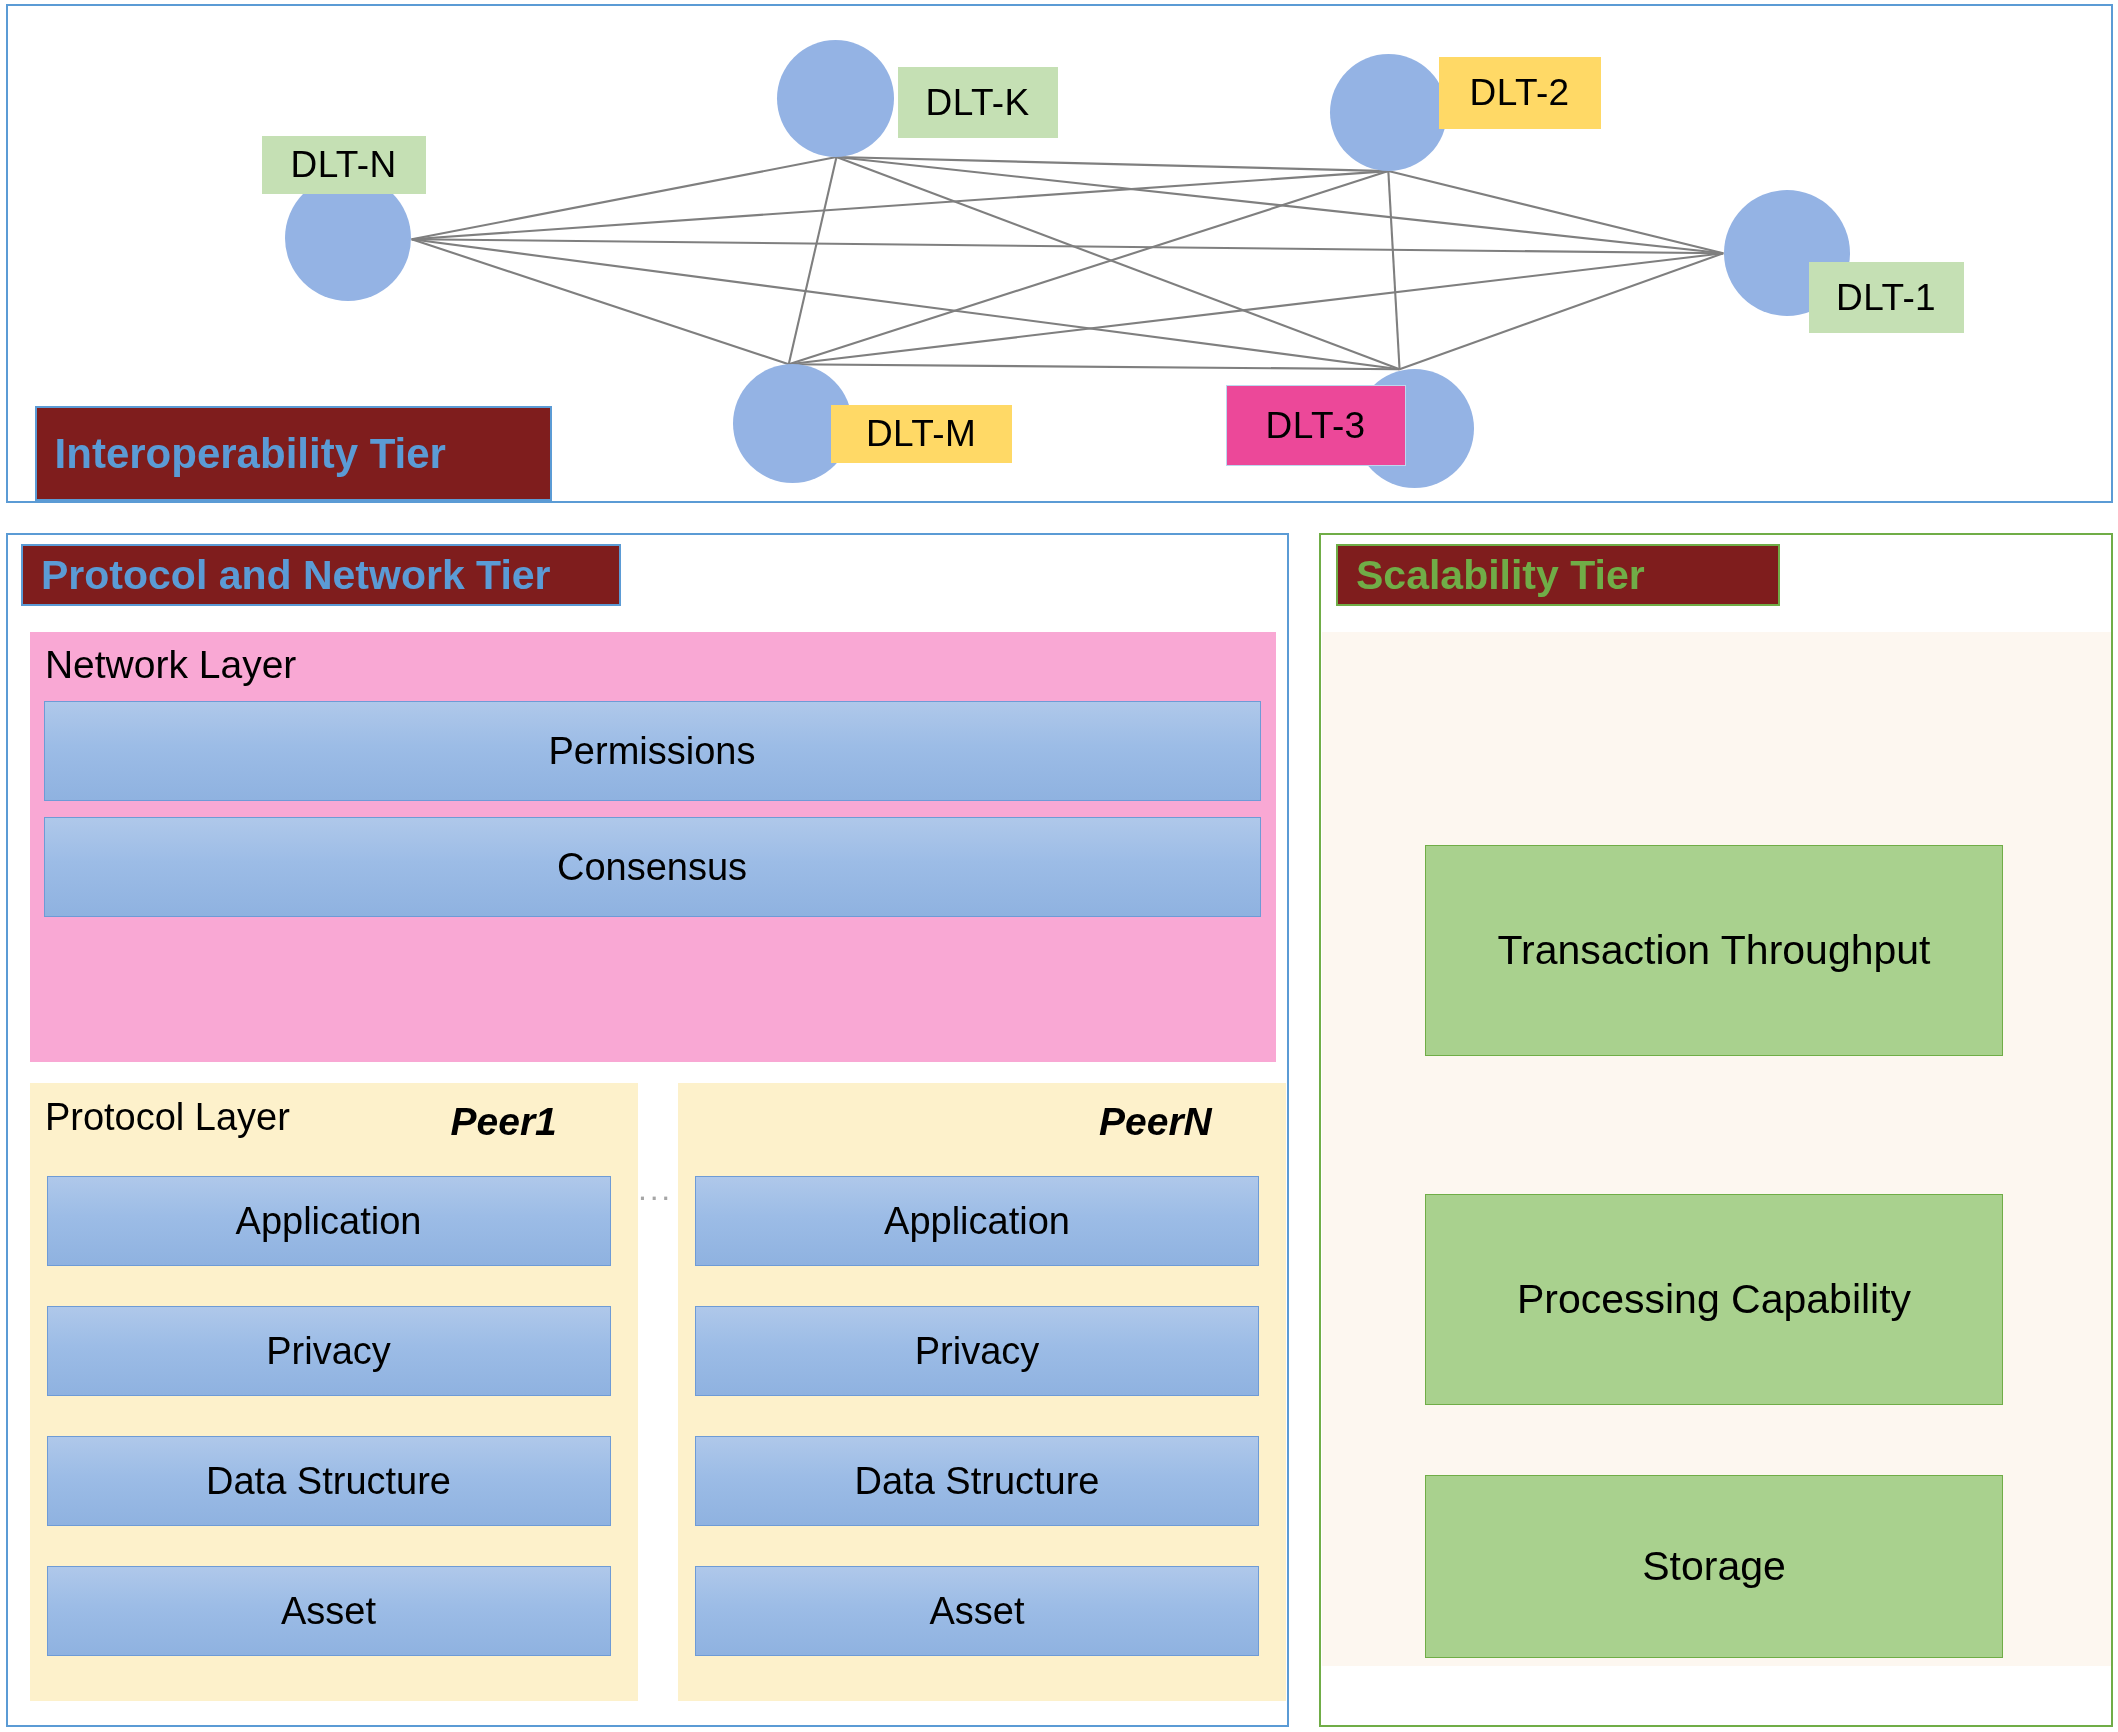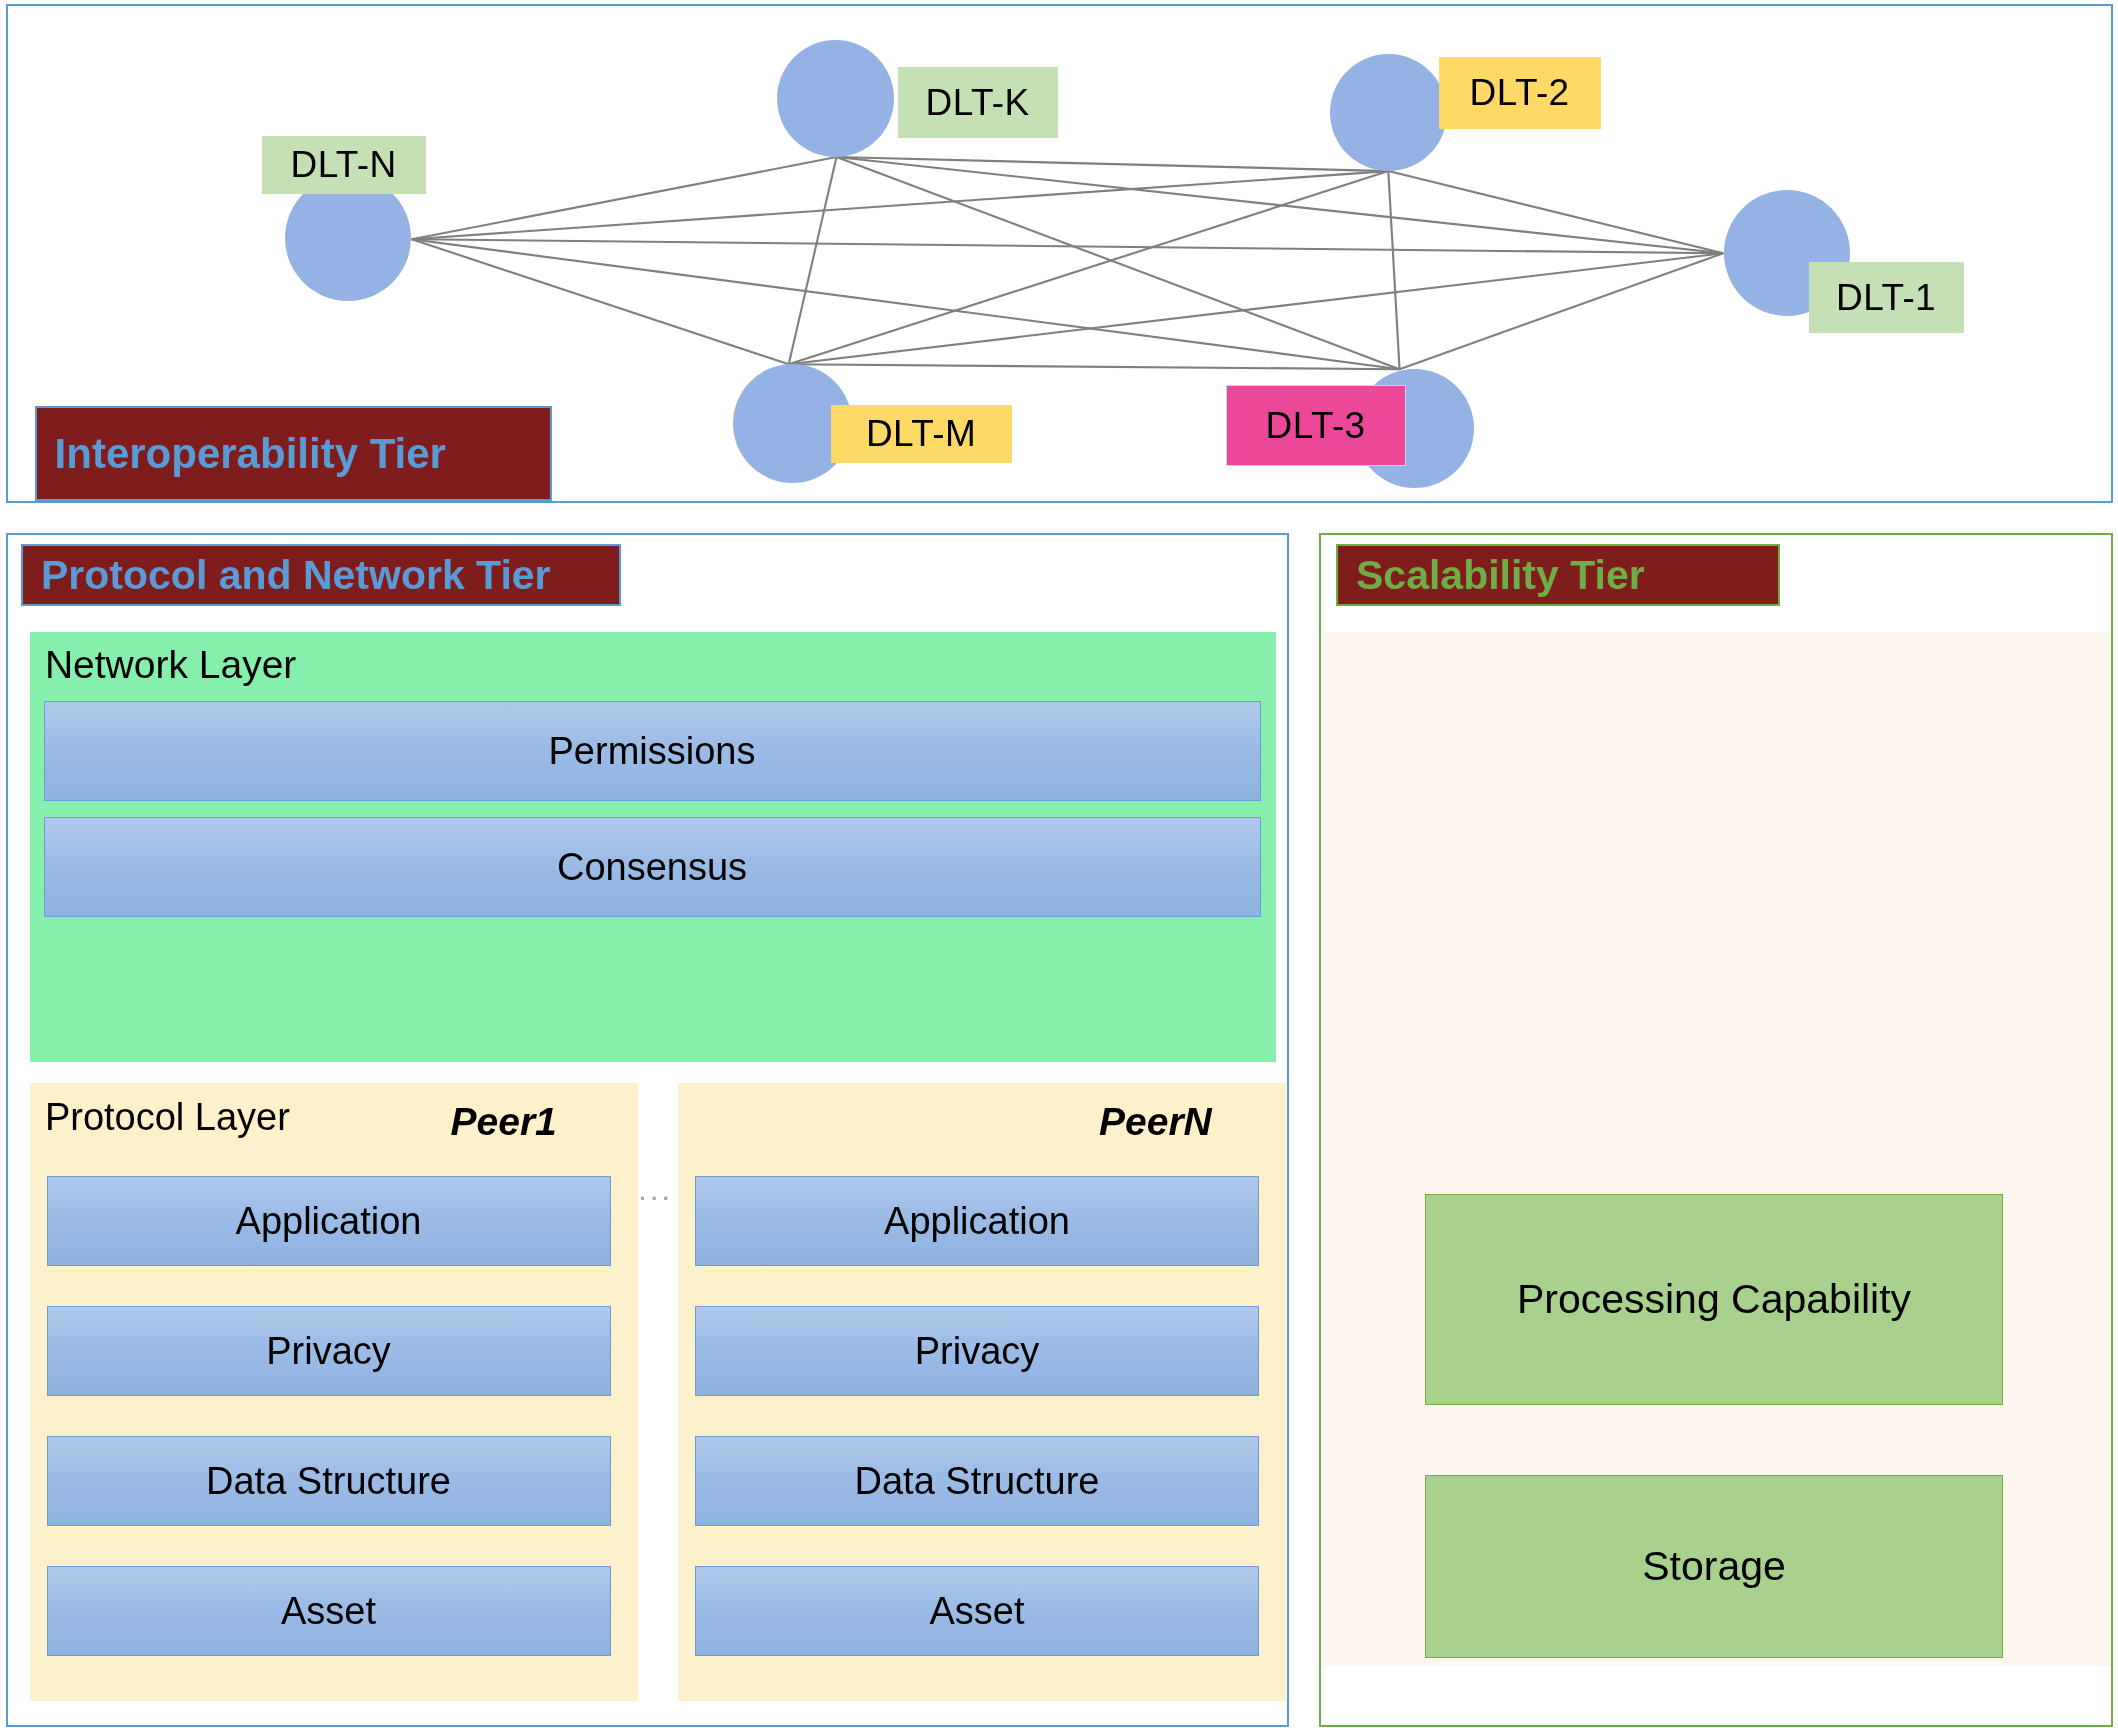--- a/index.html
+++ b/index.html
@@ -30,21 +30,21 @@
   .chip-blue{border:2.1px solid #5B9BD5;color:#5B9BD5;}
   .chip-green{border:2.1px solid #70AD47;color:#70AD47;}
 
   
   #protocol-panel{left:5.6px;top:533px;width:1283px;height:1194px;
                   border:2.8px solid #5B9BD5;background:#ffffff;}
 
   #protocol-chip{left:21px;top:544px;width:600px;height:62px;font-size:41px;}
 
   #network-layer-box{left:29.5px;top:632px;width:1246px;height:430px;
-                     background:#86efac;}
+                     background:#f9a8d4;}
   .section-caption{position:absolute;font-size:39px;color:#000;}
 
   .blue-bar{position:absolute;background:linear-gradient(to bottom,#AFC8EA 0%,#9CBCE6 45%,#8FB2E0 100%);
             border:1.4px solid #6E9BD6;display:flex;align-items:center;
             justify-content:center;font-size:38px;color:#000;}
 
   .peer-box{position:absolute;background:#FDF1CB;}
 
   .peer-tag{position:absolute;font-size:39px;font-weight:bold;
             font-style:italic;color:#000;}
@@ -159,20 +159,23 @@
     <span>Data Structure</span>
   </div>
   <div class="blue-bar" style="left:17px;top:483px;width:562px;height:88px;">
     <span>Asset</span>
   </div>
 </div>
 
 <div class="abs" id="scalability-panel"></div>
 
 <div class="abs" id="scal-inner">
+  <div class="green-box" style="left:103px;top:213px;width:576px;height:209px;">
+    <span>Transaction Throughput</span>
+  </div>
   <div class="green-box" style="left:103px;top:562px;width:576px;height:209px;">
     <span>Processing Capability</span>
   </div>
   <div class="green-box" style="left:103px;top:843px;width:576px;height:181px;">
     <span>Storage</span>
   </div>
 </div>
 
 <div class="abs tier-chip chip-green" id="scalability-chip">
   <span>Scalability Tier</span>

